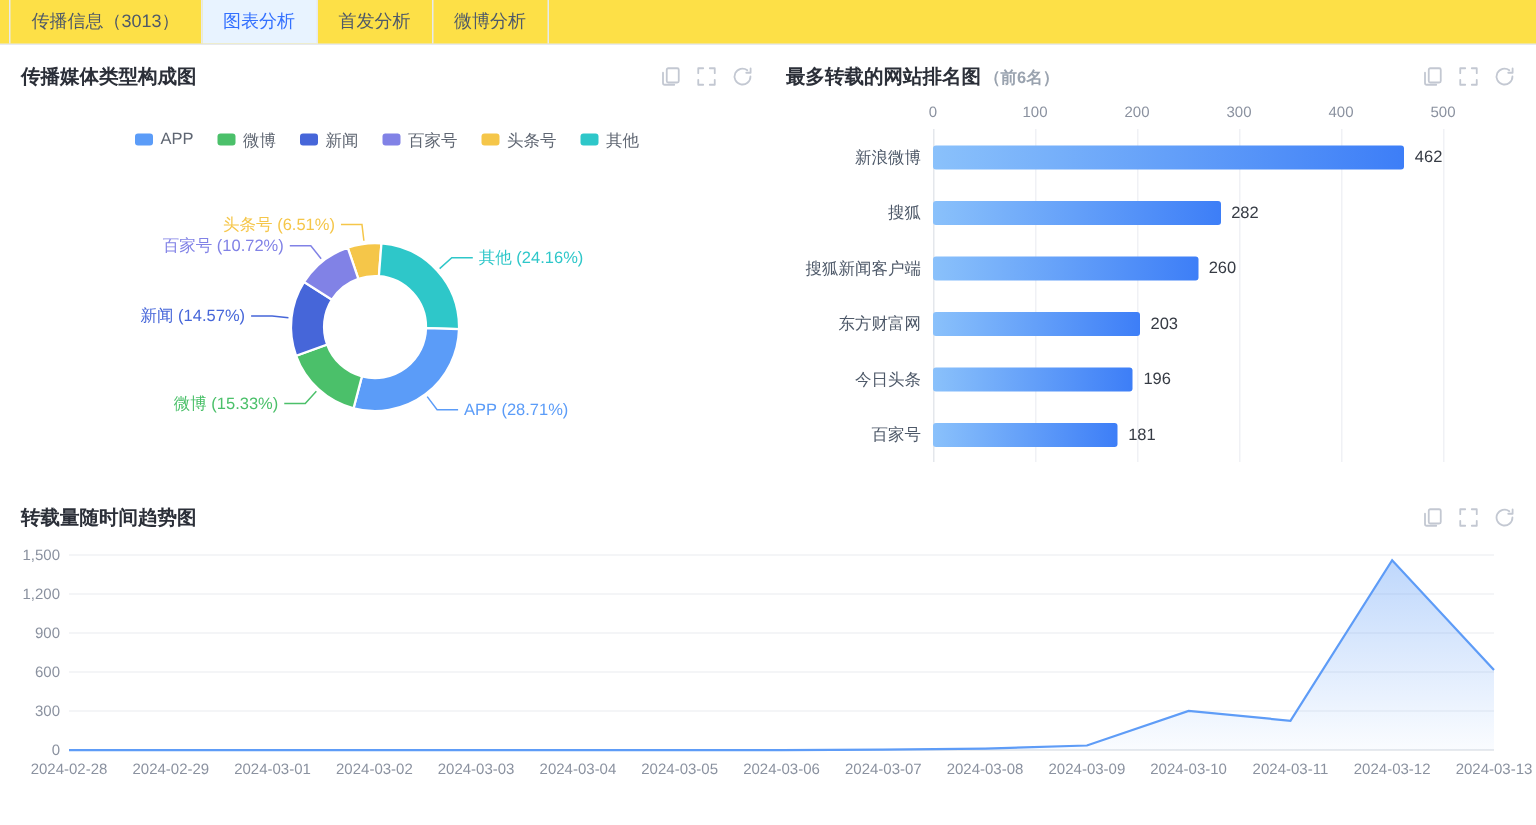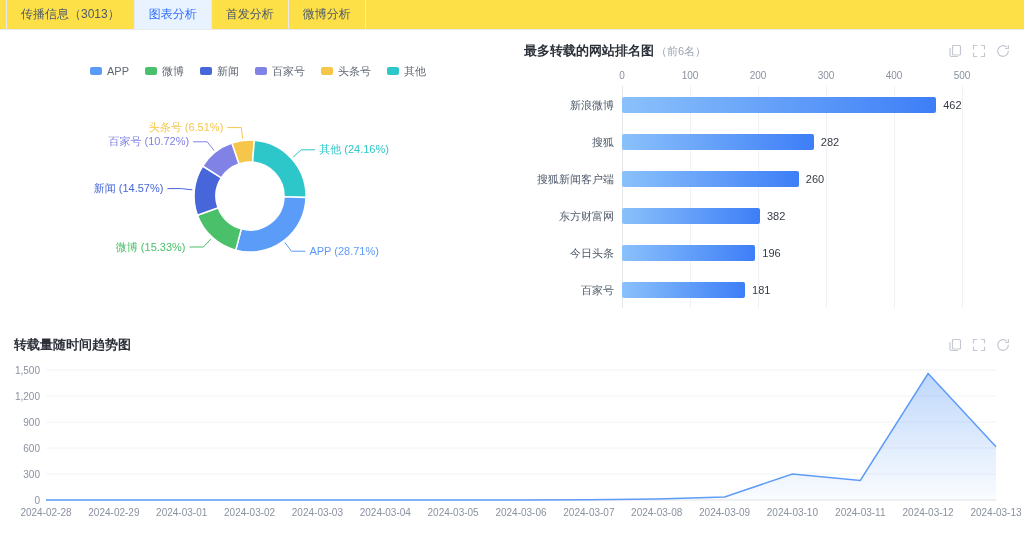--- a/index.html
+++ b/index.html
@@ -9,21 +9,21 @@
   .tab{display:flex;align-items:center;padding:0 14px;font-size:12px;color:#4e5969;border-right:1px solid #e7e9ee;cursor:pointer;white-space:nowrap}
   .tab:first-child{border-left:1px solid #e7e9ee}
   .tab.active{background:#e8f3ff;color:#3370ff}
   .content{padding:8px}
   .toprow{display:flex;gap:10px}
   .panel{position:relative}
   .panel-left{width:500px;flex:none;height:290px}
   .panel-right{flex:1;height:290px}
   .panel-head{display:flex;justify-content:space-between;align-items:center;height:22px;padding:4px 6px 0 6px}
   .panel-title{font-size:13px;font-weight:bold;color:#2b2f38;margin:0;display:flex;align-items:baseline}
-  .panel-sub{font-size:11px;color:#9aa3af;font-weight:normal;margin-left:2px}
+  .panel-sub{font-size:11px;color:#9aa3af;font-weight:bold;margin-left:2px}
   .panel-actions{display:flex;gap:10px;align-items:center}
   .pa-icon{width:14px;height:14px;cursor:pointer;display:inline-flex}
   .pa-icon svg{stroke:#c3c8d2;fill:none;stroke-width:1.2;stroke-linecap:round;stroke-linejoin:round}
   .legend{display:flex;justify-content:center;gap:16px;margin-top:26px;height:14px;align-items:center}
   .legend-item{display:flex;align-items:center;gap:5px;font-size:11px;color:#5f6672;cursor:pointer}
   .legend-marker{width:12px;height:8px;border-radius:2px;display:inline-block}
   svg{display:block}
   svg text{font-family:"Liberation Sans",sans-serif}
   .hbar{margin-top:8px;position:relative}
   .hbar-axis{position:relative;height:18px}
@@ -44,20 +44,47 @@
     <div class="tab">传播信息（3013）</div>
     <div class="tab active">图表分析</div>
     <div class="tab">首发分析</div>
     <div class="tab">微博分析</div>
   </div>
 
 <div class="content">
   <div class="toprow">
 
     <section class="panel panel-left">
+      <div class="panel-head">
+        <h3 class="panel-title">
+          <span>传播媒体类型构成图</span>
+        </h3>
+        <div class="panel-actions">
+            <span class="pa-icon">
+              <svg viewBox="0 0 14 14" width="14" height="14">
+                <rect x="4.5" y="1.5" width="8" height="9.5" rx="1"></rect>
+                <path d="M9.5 12.5H3.2a1.2 1.2 0 0 1-1.2-1.2V4.5"></path>
+              </svg>
+            </span>
+            <span class="pa-icon">
+              <svg viewBox="0 0 14 14" width="14" height="14">
+                <path d="M1.5 4.8V1.5h3.3"></path>
+                <path d="M9.2 1.5h3.3v3.3"></path>
+                <path d="M12.5 9.2v3.3H9.2"></path>
+                <path d="M4.8 12.5H1.5V9.2"></path>
+              </svg>
+            </span>
+            <span class="pa-icon">
+              <svg viewBox="0 0 14 14" width="14" height="14">
+                <path d="M12.3 7A5.3 5.3 0 1 1 10.2 2.8"></path>
+                <path d="M12.4 1.6v2.9h-2.9"></path>
+              </svg>
+            </span>
+          </div>
+      </div>
       <div class="legend" id="donut-legend">
           <span class="legend-item">
             <i class="legend-marker" style="background:#5B9CF8"></i>
             <span>APP</span>
           </span>
           <span class="legend-item">
             <i class="legend-marker" style="background:#4BC06A"></i>
             <span>微博</span>
           </span>
           <span class="legend-item">
@@ -155,21 +182,21 @@
               <span class="hbar-val" style="left:302.8px">282</span>
             </div>
             <div class="hbar-row" style="top:74px">
               <span class="hbar-cat">搜狐新闻客户端</span>
               <span class="hbar-fill" style="left:104px;width:176.8px"></span>
               <span class="hbar-val" style="left:287.8px">260</span>
             </div>
             <div class="hbar-row" style="top:111px">
               <span class="hbar-cat">东方财富网</span>
               <span class="hbar-fill" style="left:104px;width:138.0px"></span>
-              <span class="hbar-val" style="left:249.0px">382</span>
+              <span class="hbar-val" style="left:249.0px">203</span>
             </div>
             <div class="hbar-row" style="top:148px">
               <span class="hbar-cat">今日头条</span>
               <span class="hbar-fill" style="left:104px;width:133.3px"></span>
               <span class="hbar-val" style="left:244.3px">196</span>
             </div>
             <div class="hbar-row" style="top:185px">
               <span class="hbar-cat">百家号</span>
               <span class="hbar-fill" style="left:104px;width:123.1px"></span>
               <span class="hbar-val" style="left:234.1px">181</span>

